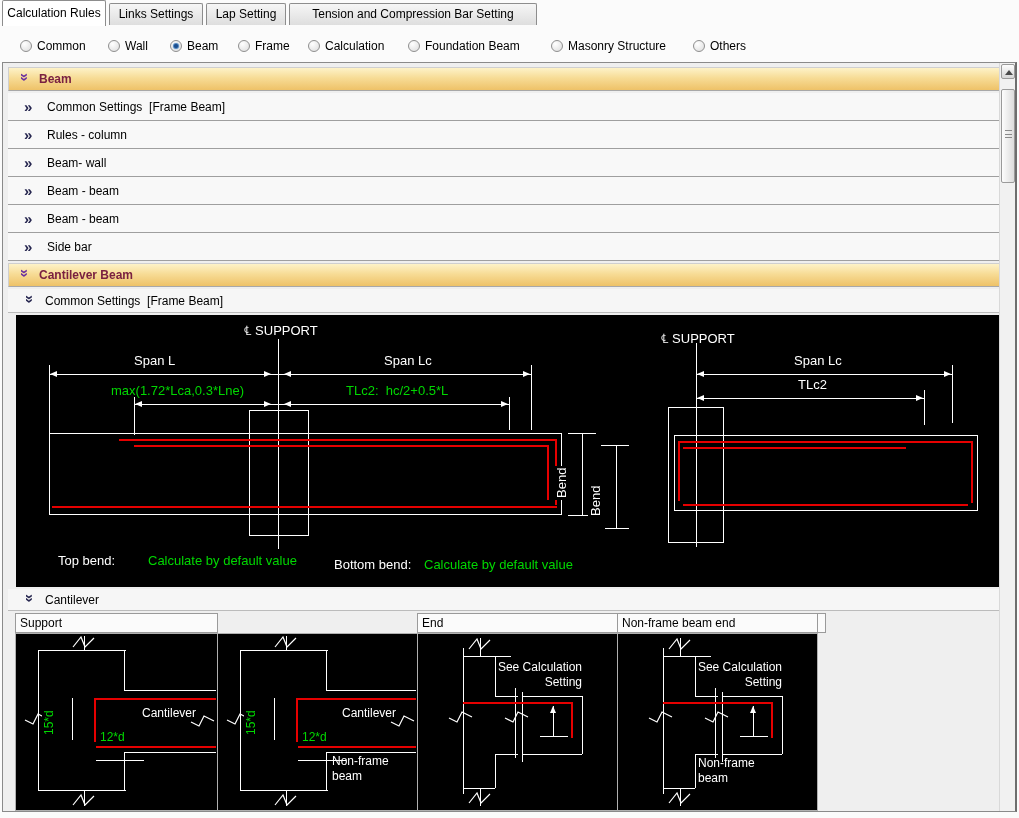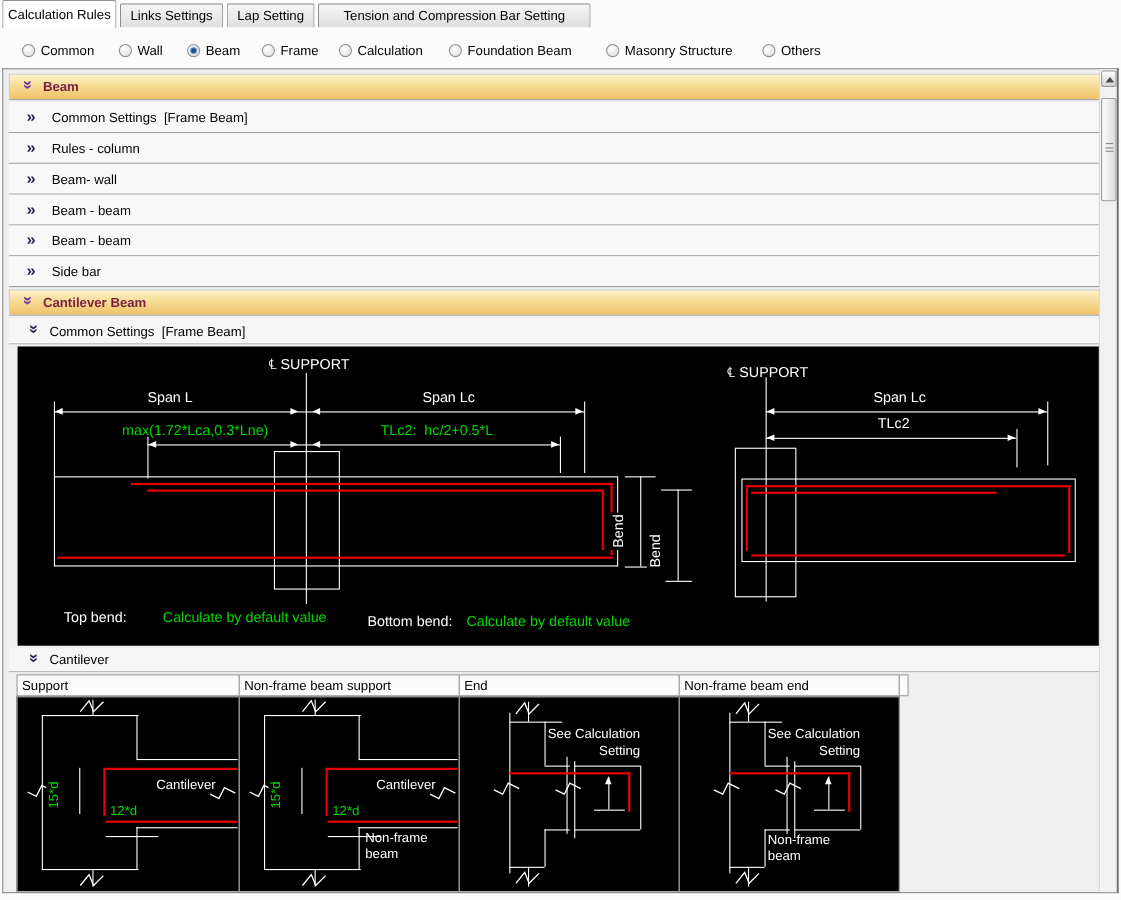--- a/index.html
+++ b/index.html
@@ -225,21 +225,20 @@
       <div class="wt" style="left:318px;top:242px">Bottom bend:</div>
       <div class="gt" style="left:408px;top:242px">Calculate by default value</div>
     </div>
 
     <div class="subrow" style="top:526px;height:22px">
       <span class="chev dn">»</span>
       <span class="acclbl">Cantilever</span>
     </div>
 
     <div class="thead" style="left:12px;top:550px;width:203px">Support</div>
-    <div class="thead" style="left:214px;top:550px;width:201px">Non-frame beam support</div>
     <div class="thead" style="left:414px;top:550px;width:201px">End</div>
     <div class="thead" style="left:614px;top:550px;width:201px">Non-frame beam end</div>
     <div class="thead" style="left:814px;top:550px;width:9px"></div>
 
     <div class="cpanel" style="left:12px;top:570px;width:203px">
       <div class="wl" style="left:22px;top:16px;width:88px;height:1px"></div>
       <div class="wl" style="left:22px;top:156px;width:88px;height:1px"></div>
       <div class="wl" style="left:22px;top:16px;width:1px;height:140px"></div>
       <div class="wl" style="left:68px;top:2px;width:1px;height:14px"></div>
       <svg class="zig" style="left:56px;top:2px" width="24" height="12">

